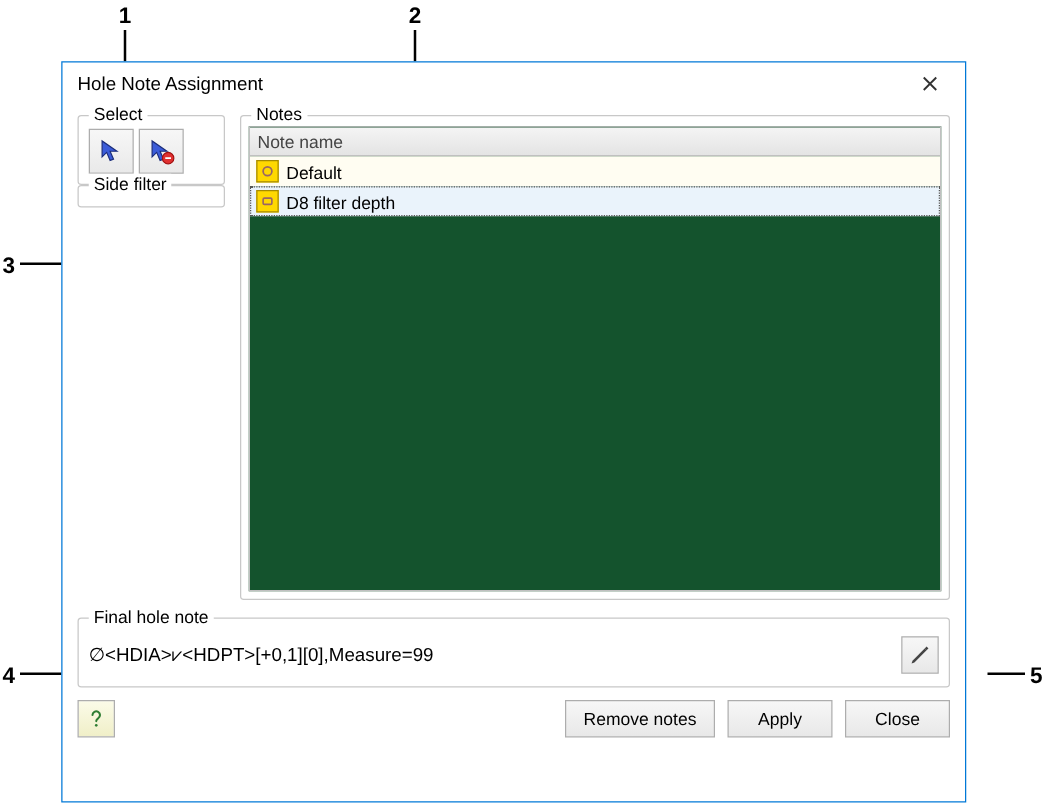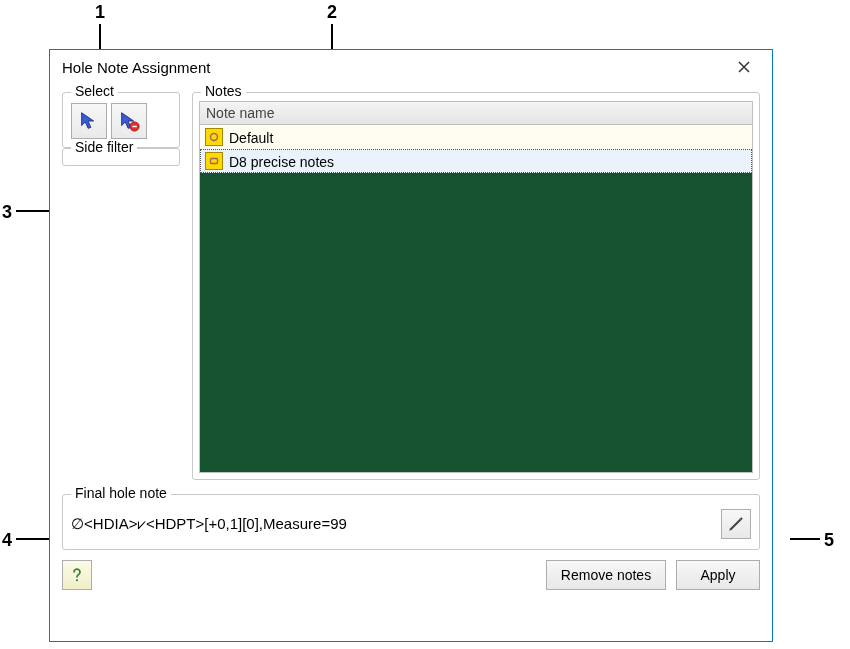--- a/index.html
+++ b/index.html
@@ -273,21 +273,21 @@
                 </svg>
             </span>
             <span>Default</span>
           </div>
           <div class="note-row selected">
             <span class="note-icon">
               <svg width="12" height="12" viewBox="0 0 12 12">
                   <rect x="2.5" y="3.5" width="7" height="5" rx="1" fill="none" stroke="#966" stroke-width="1.3"></rect>
                 </svg>
             </span>
-            <span>D8 precise notes</span>
+            <span>D8 filter depth</span>
           </div>
         </div>
       </div>
     </div>
 
     <div class="final-group">
       <div class="legend">Final hole note</div>
       <div class="final-text">∅&lt;HDIA&gt;⩗&lt;HDPT&gt;[+0,1][0],Measure=99</div>
       <div class="edit-btn">
         <svg width="18" height="18" viewBox="0 0 24 24">
@@ -300,16 +300,17 @@
     <div class="button-row">
       <div class="help-btn">
         <svg width="18" height="18" viewBox="0 0 24 24">
           <path d="M8 8 a4 4 0 1 1 6 3.5 c-1.5 1 -2 1.5 -2 3" fill="none" stroke="#2e7d32" stroke-width="2.2" stroke-linecap="round"></path>
           <circle cx="12" cy="19" r="1.4" fill="#2e7d32"></circle>
         </svg>
       </div>
       <div class="spacer"></div>
       <div class="btn wide">Remove notes</div>
       <div class="btn">Apply</div>
+      <div class="btn">Close</div>
     </div>
 
   </div>
 </div>
 
 </body></html>

